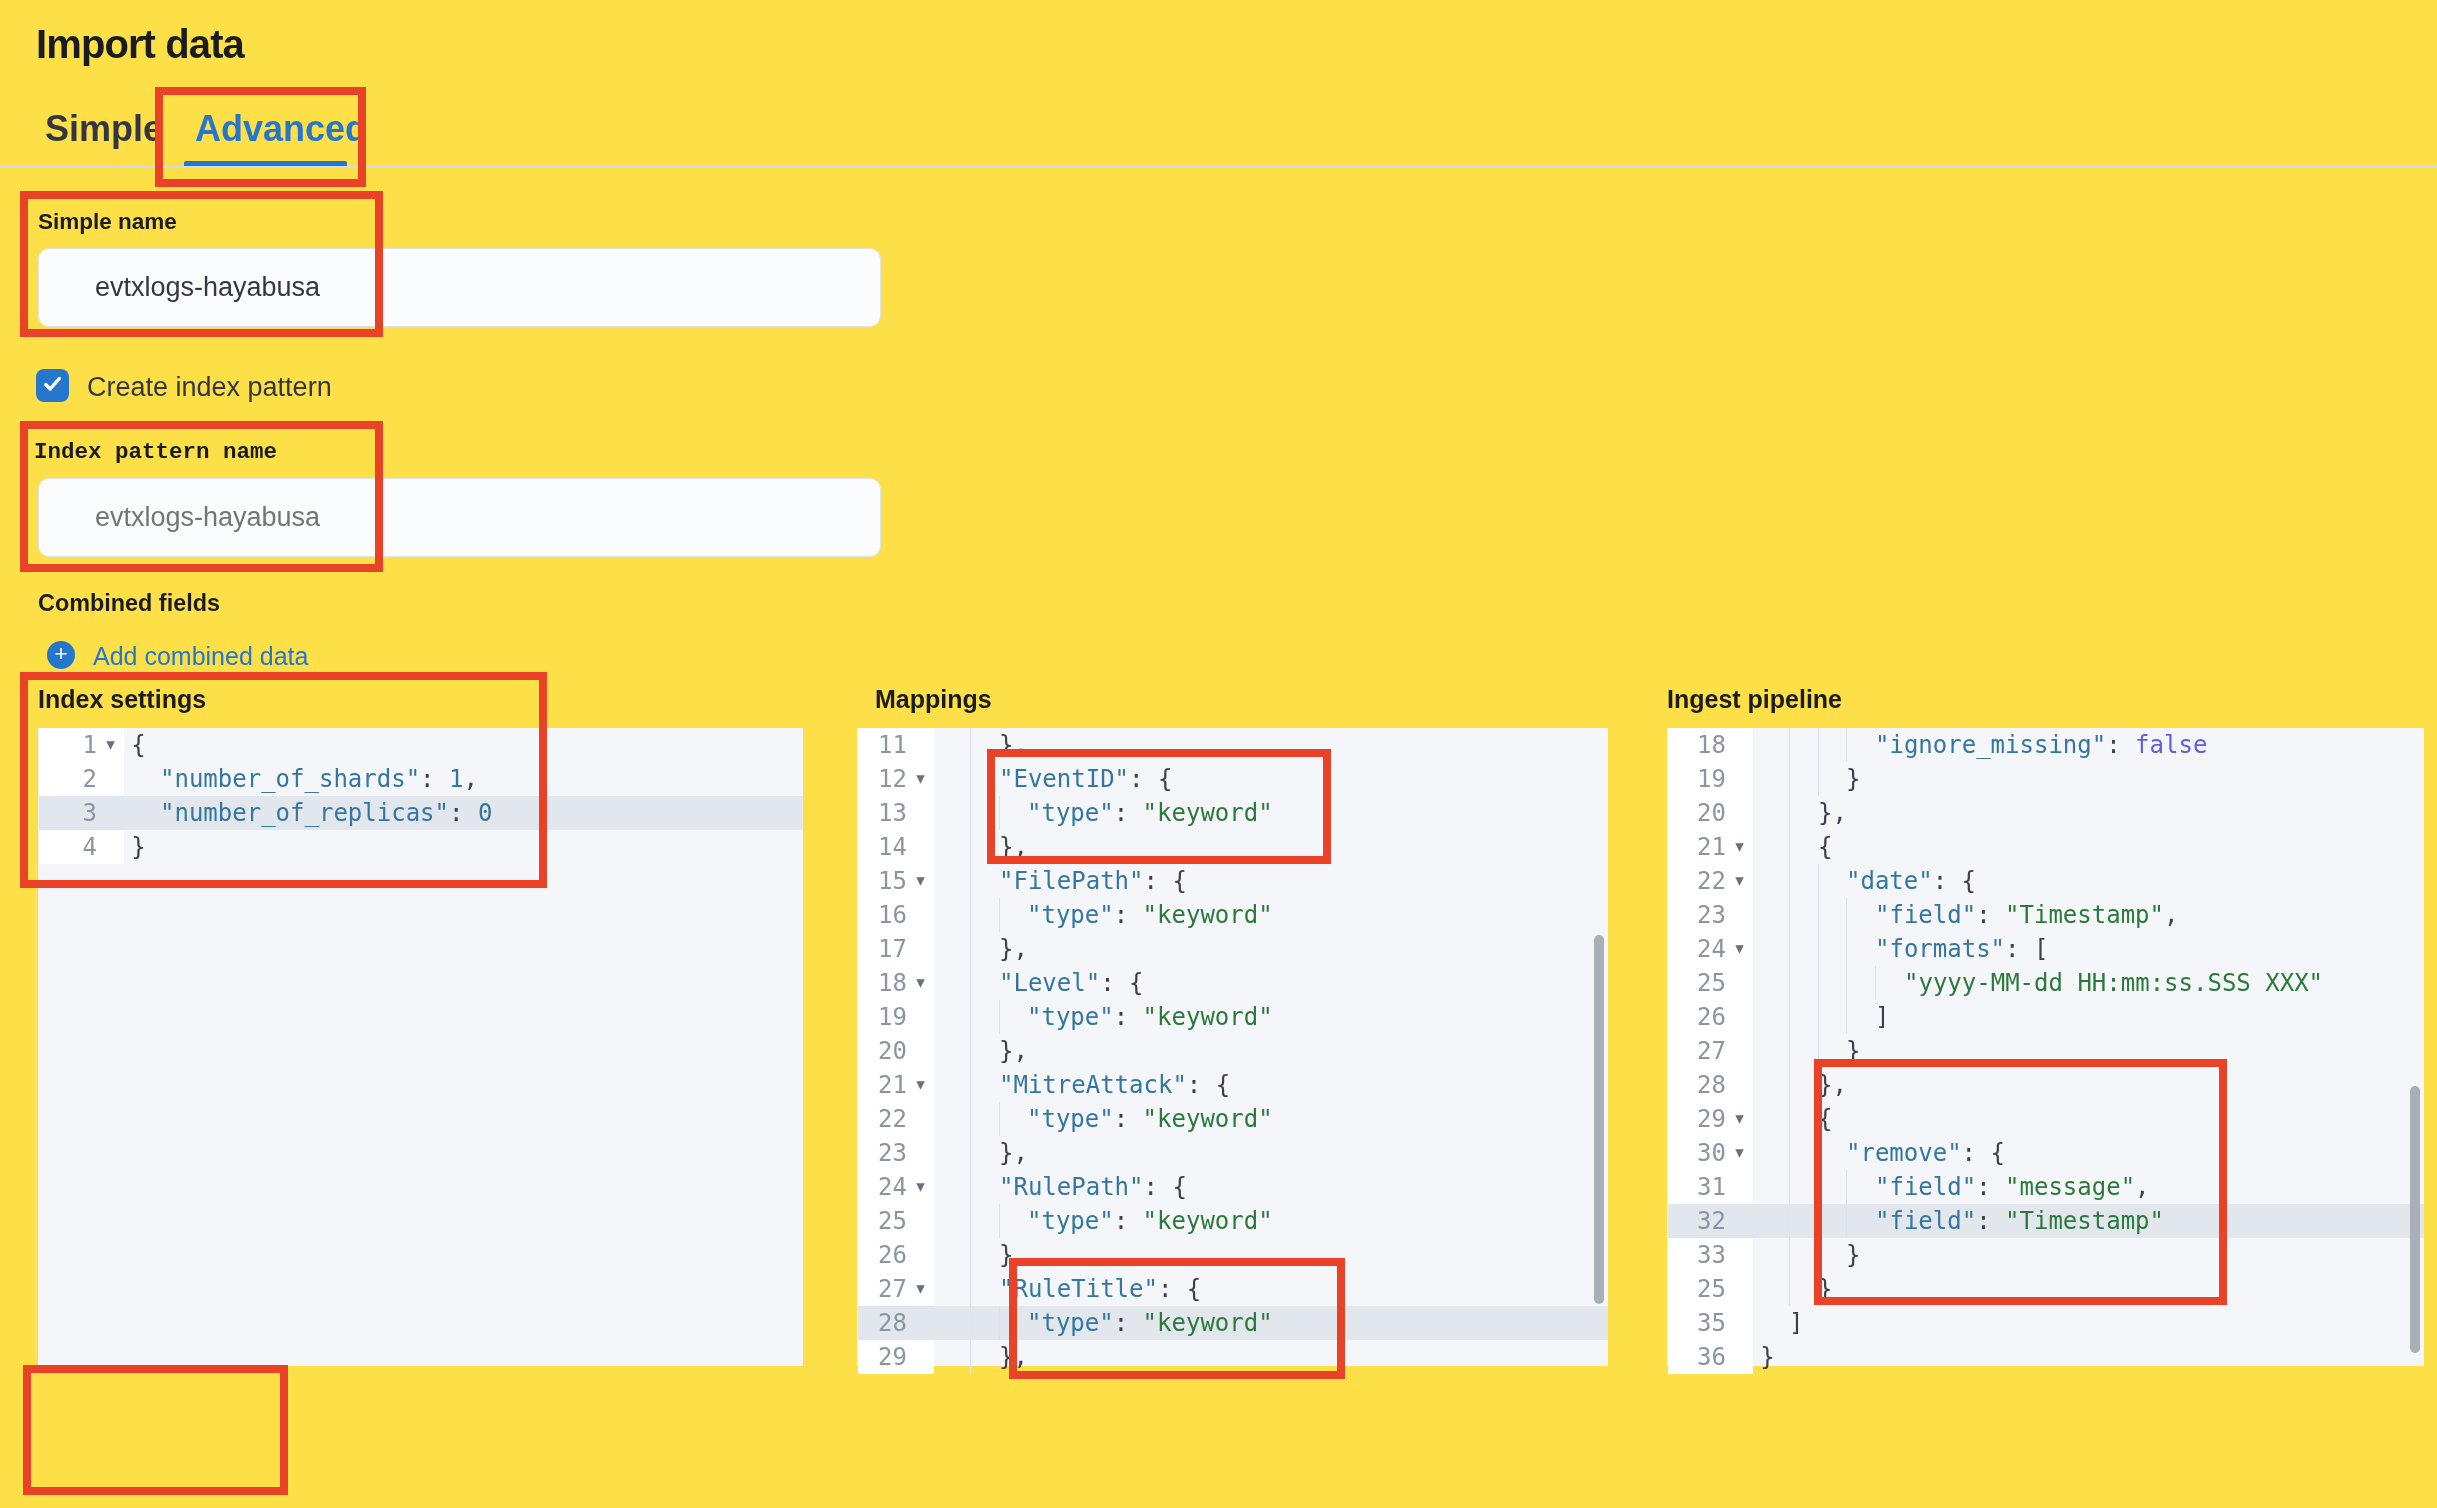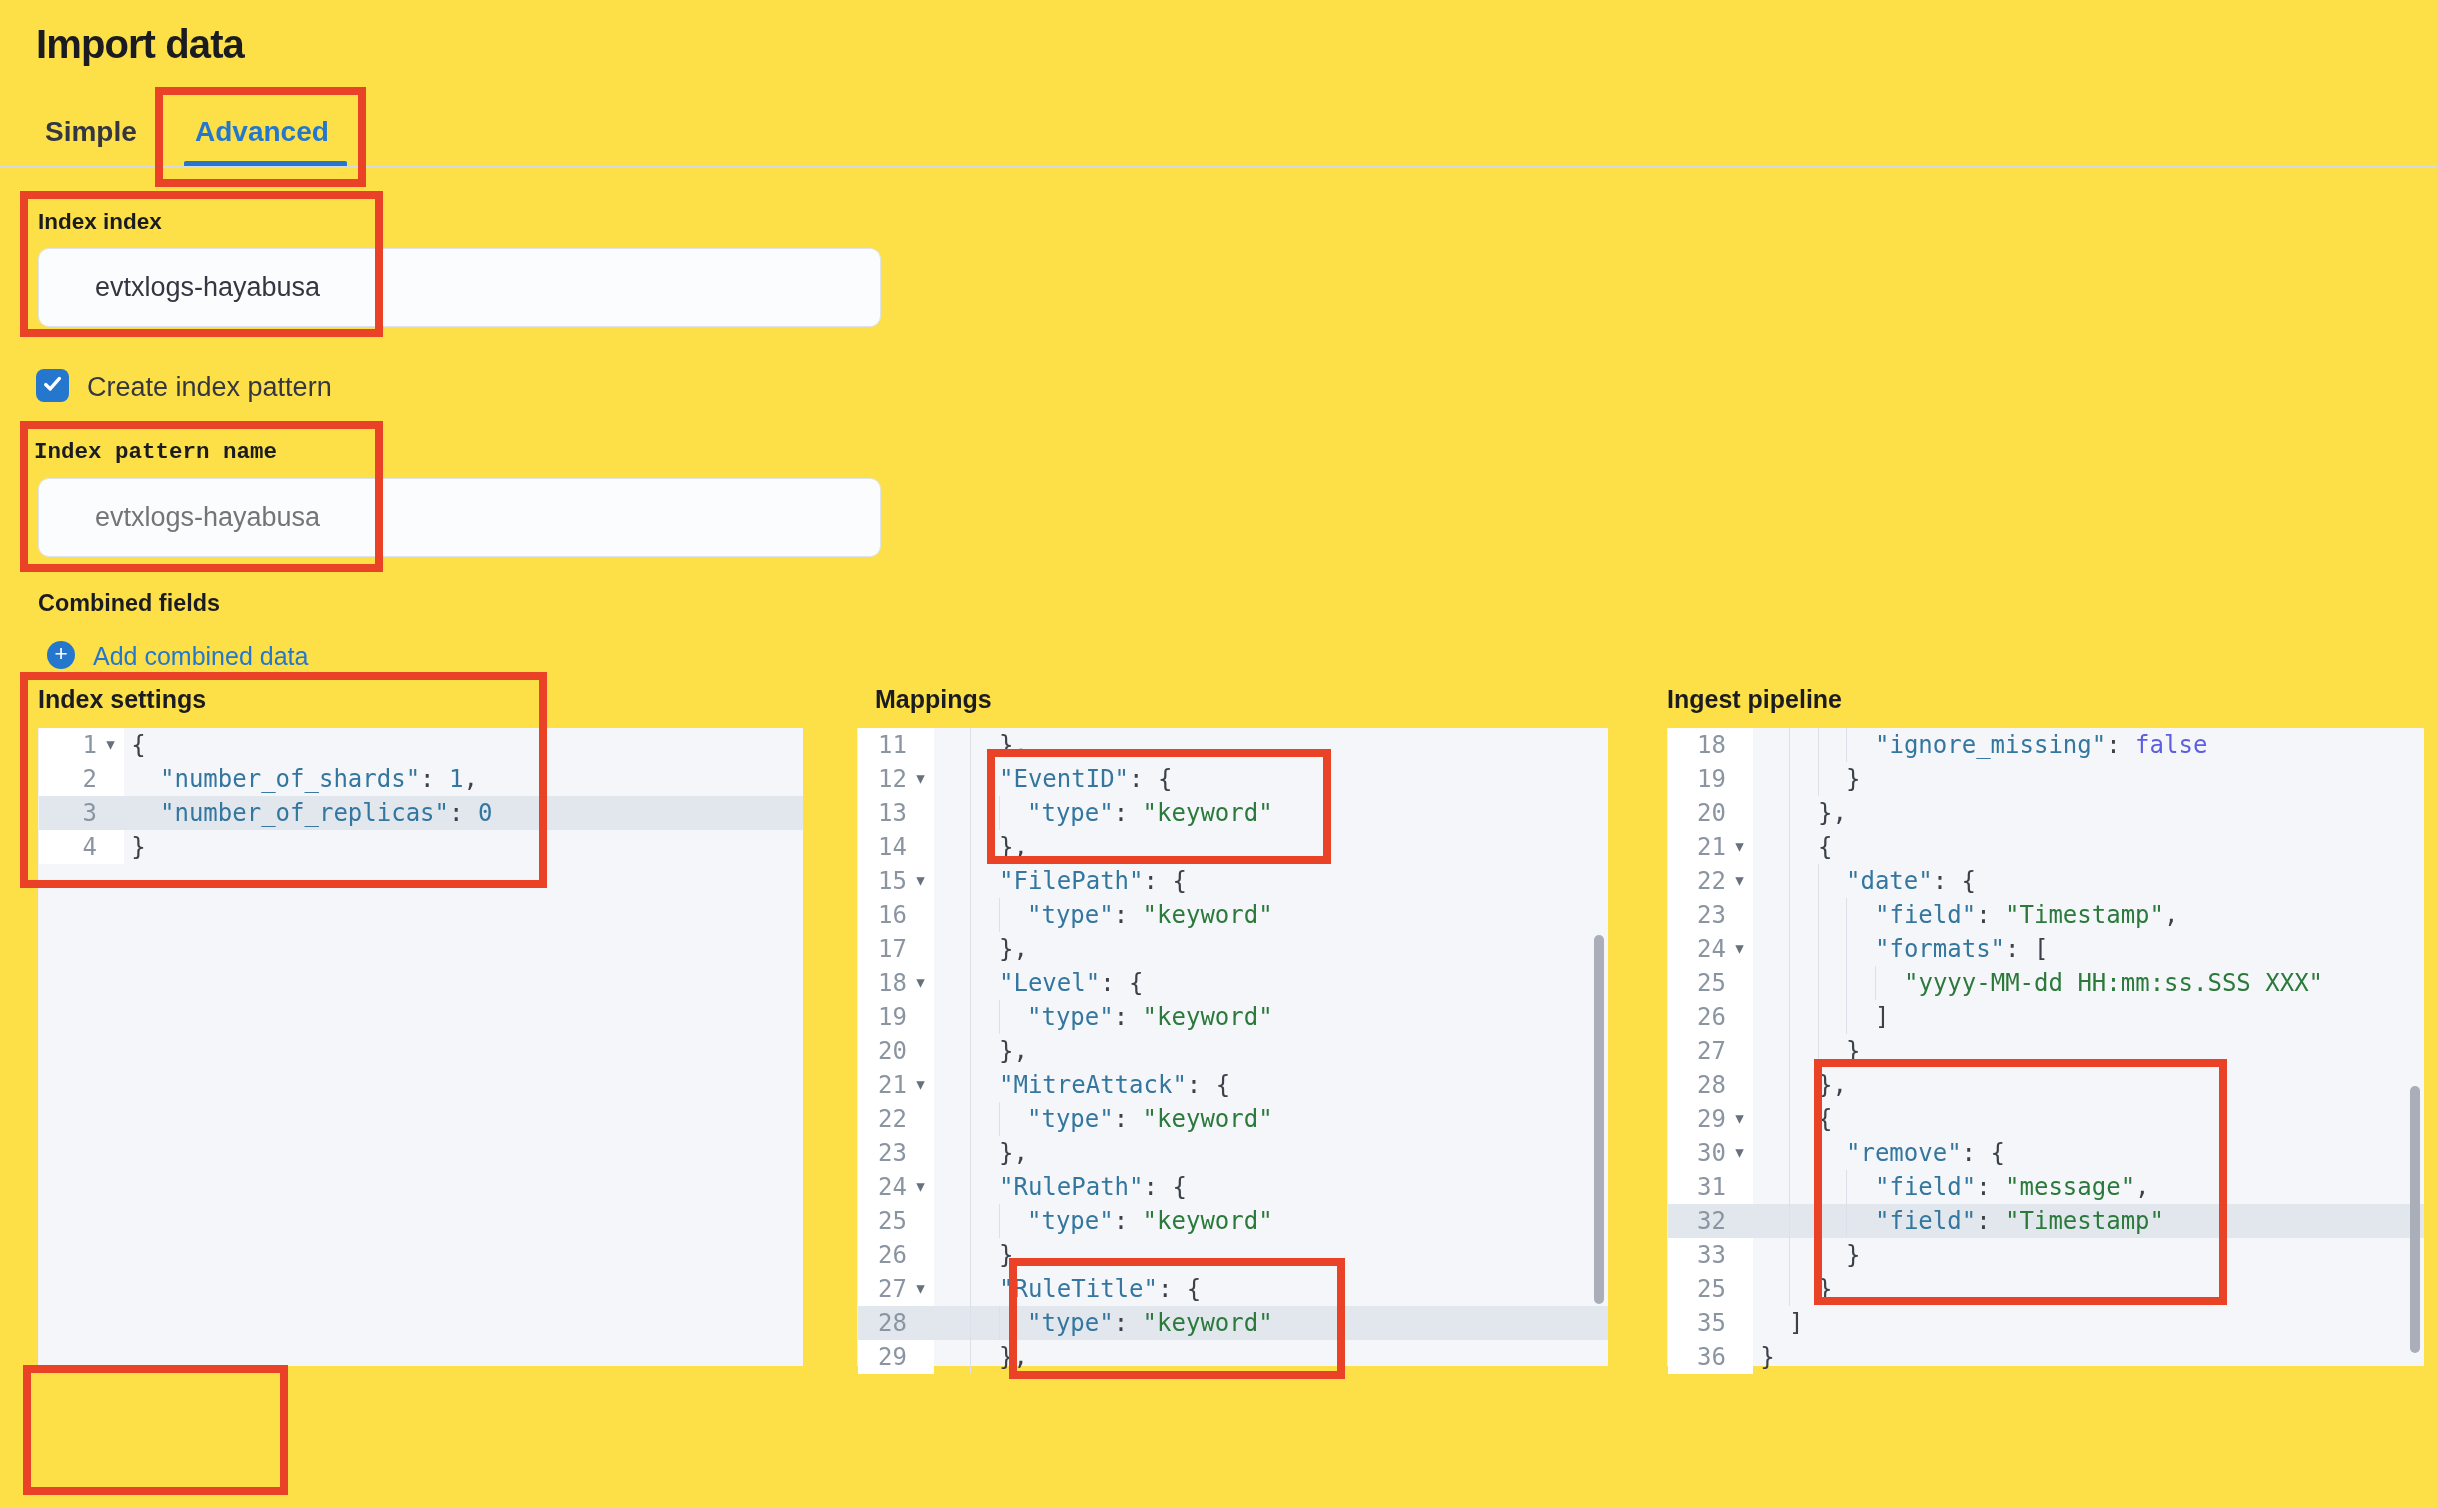--- a/index.html
+++ b/index.html
@@ -8,21 +8,21 @@
     --editor-bg:#f4f6f9; --active-line:#e2e7ee; --gutter-text:#8b95a2; --divider:#d3dae6;
     --text-dark:#1a1c21; --text-body:#343741; --placeholder:#8e98a8;
   }
   *{box-sizing:border-box;margin:0;padding:0;}
   body{margin:0;background:#fff;font-family:"Liberation Sans",sans-serif;}
   .page{position:relative;width:2438px;height:1508px;background:#fde047;overflow:hidden;}
 
   .abs{position:absolute;}
   .page-title{left:36px;top:21.6px;font-size:40px;font-weight:700;color:var(--text-dark);letter-spacing:-0.9px;}
 
-  .tab{top:108px;font-size:28px;font-weight:700;cursor:pointer;margin-top:8px;}
+  .tab{top:108px;font-size:36px;font-weight:700;cursor:pointer;}
   .tab-simple{left:45px;color:var(--text-body);}
   .tab-advanced{left:195px;color:var(--accent-blue);}
   .tab-underline{left:184px;top:161px;width:163px;height:7.2px;background:var(--accent-blue);border-radius:1.8px;}
   .tabs-divider{left:0;top:166px;width:2438px;height:1.8px;background:var(--divider);}
 
   .field-label{font-size:22.5px;font-weight:700;color:var(--text-dark);}
   .text-input{width:843px;height:79px;border-radius:10.8px;background:#fbfcfe;
     border:1.8px solid #dde3ee;font-size:27px;line-height:76px;padding-left:56px;
     color:var(--text-body);font-family:"Liberation Sans",sans-serif;}
   .text-input.ph{color:var(--placeholder);}
@@ -62,21 +62,21 @@
 
 <div class="page">
 
   <h1 class="abs page-title">Import data</h1>
 
   <div class="abs tab tab-simple">Simple</div>
   <div class="abs tab tab-advanced">Advanced</div>
   <div class="abs tab-underline"></div>
   <div class="abs tabs-divider"></div>
 
-  <div class="abs field-label" style="left:38px;top:209px;">Index index</div>
+  <div class="abs field-label" style="left:38px;top:209px;">Simple name</div>
   <input class="abs text-input" style="left: 38px; top: 248px;" value="evtxlogs-hayabusa">
 
   <div class="abs checkbox">
     <span>
       <svg viewBox="0 0 16 16" width="23.4" height="23.4">
           <path d="M3.2 8.6l3.1 3 6.3-7.2" stroke="#fff" stroke-width="2.3" fill="none" stroke-linecap="round" stroke-linejoin="round"></path>
         </svg>
     </span>
   </div>
   <div class="abs check-label">Create index pattern</div>

